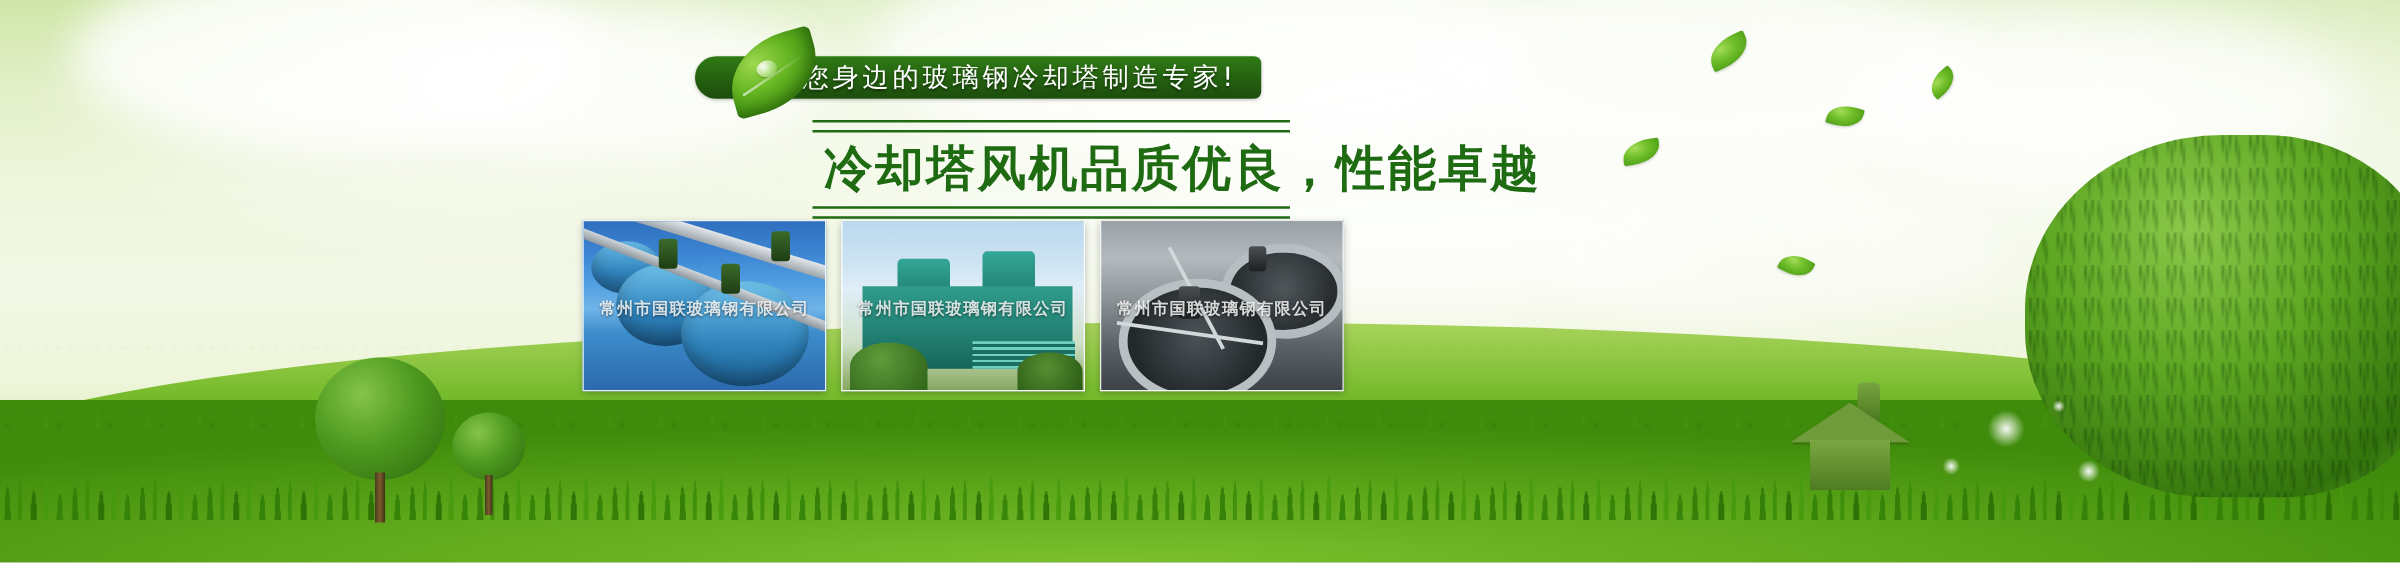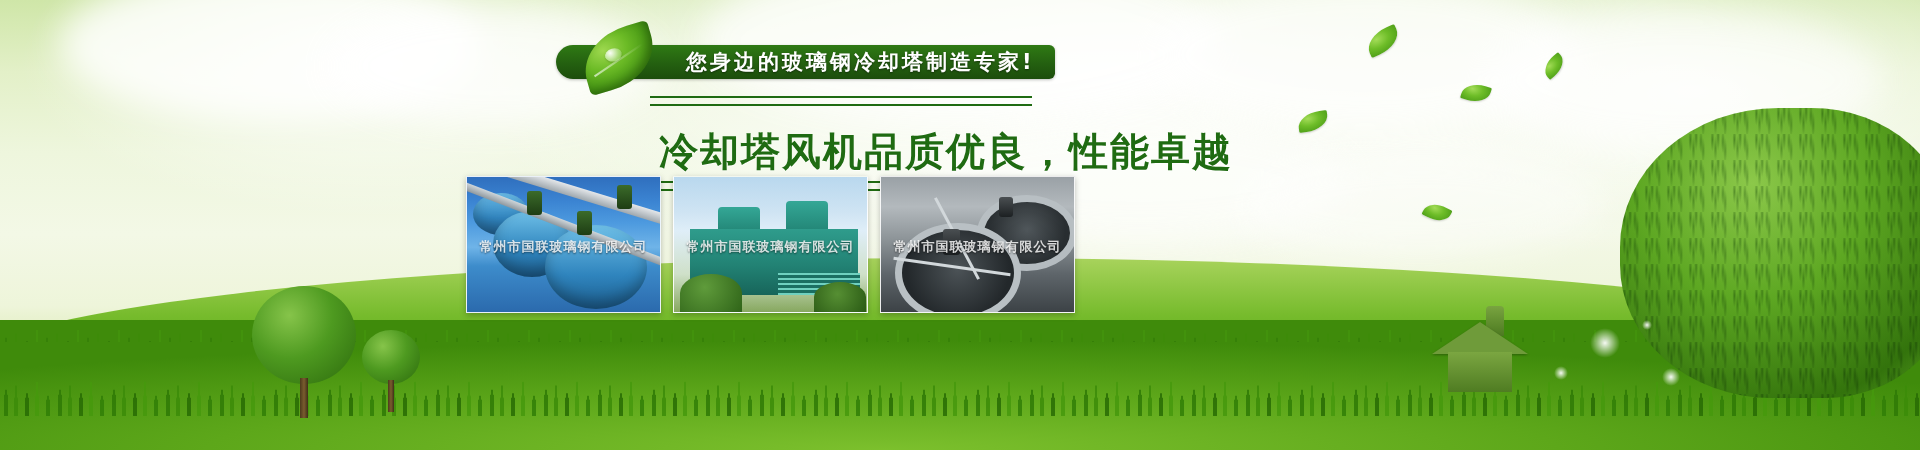--- a/index.html
+++ b/index.html
@@ -57,23 +57,22 @@
   .tagline-wrap{position:absolute;left:556px;top:42px;height:40px;display:flex;align-items:center;}
   .ribbon{
     position:relative;height:34px;display:flex;align-items:center;
     padding:0 20px 0 86px;margin-left:0;
     border-radius:18px 6px 6px 18px;
     background:linear-gradient(to bottom,#2f7a14 0%,#246010 55%,#1c4d0c 100%);
     box-shadow:0 1px 3px rgba(0,0,0,.25);
   }
   .ribbon-text{
     color:#ffffff;font-size:21px;letter-spacing:3px;white-space:nowrap;
-    font-weight:700;text-shadow:0 1px 2px rgba(0,0,0,.45);
+    font-weight:400;text-shadow:0 1px 2px rgba(0,0,0,.45);
     font-family:"DejaVu Sans","Liberation Sans",sans-serif;
-    margin-left:44px;
   }
   .leaf{
     position:absolute;left:26px;top:-13px;width:74px;height:58px;
     background:radial-gradient(ellipse at 32% 30%,#9ed84f 0%,#6cbb26 34%,#3e8f10 72%,#2a6b08 100%);
     border-radius:72% 8% 72% 8%;
     transform:rotate(-16deg);
     box-shadow:inset -4px -4px 10px rgba(0,0,0,.25);
   }
   .leaf:after{
     content:"";position:absolute;left:10%;top:52%;width:78%;height:2px;
@@ -83,21 +82,21 @@
   .dew{
     position:absolute;left:24px;top:18px;width:17px;height:13px;border-radius:50%;
     background:radial-gradient(circle at 35% 30%,rgba(255,255,255,.95),rgba(220,245,200,.5) 55%,rgba(140,200,90,.25));
     box-shadow:0 1px 2px rgba(0,0,0,.2);
   }
 
   
   .headline-wrap{position:absolute;left:636px;top:96px;}
   .rule-top{width:382px;height:6px;margin-left:14px;
     border-top:2px solid #1f6b12;border-bottom:2px solid #1f6b12;}
-  .headline-row{display:flex;align-items:center;margin-top:22px;}
+  .headline-row{display:flex;align-items:center;margin-top:6px;}
   .bar{width:7px;background:#1f6b12;margin-right:14px;border-left:2px solid #1f6b12;}
   .bar.right{margin-right:0;margin-left:14px;}
   .headline{
     color:#1f6b12;font-size:39px;font-weight:700;line-height:1;white-space:nowrap;
     letter-spacing:2px;padding:4px 0 8px;
     font-family:"DejaVu Sans","Liberation Sans",sans-serif;
     text-shadow:0 1px 0 rgba(255,255,255,.7);
   }
   .rule-bottom{width:382px;height:6px;margin-left:14px;margin-top:2px;
     border-top:2px solid #1f6b12;border-bottom:2px solid #1f6b12;}

